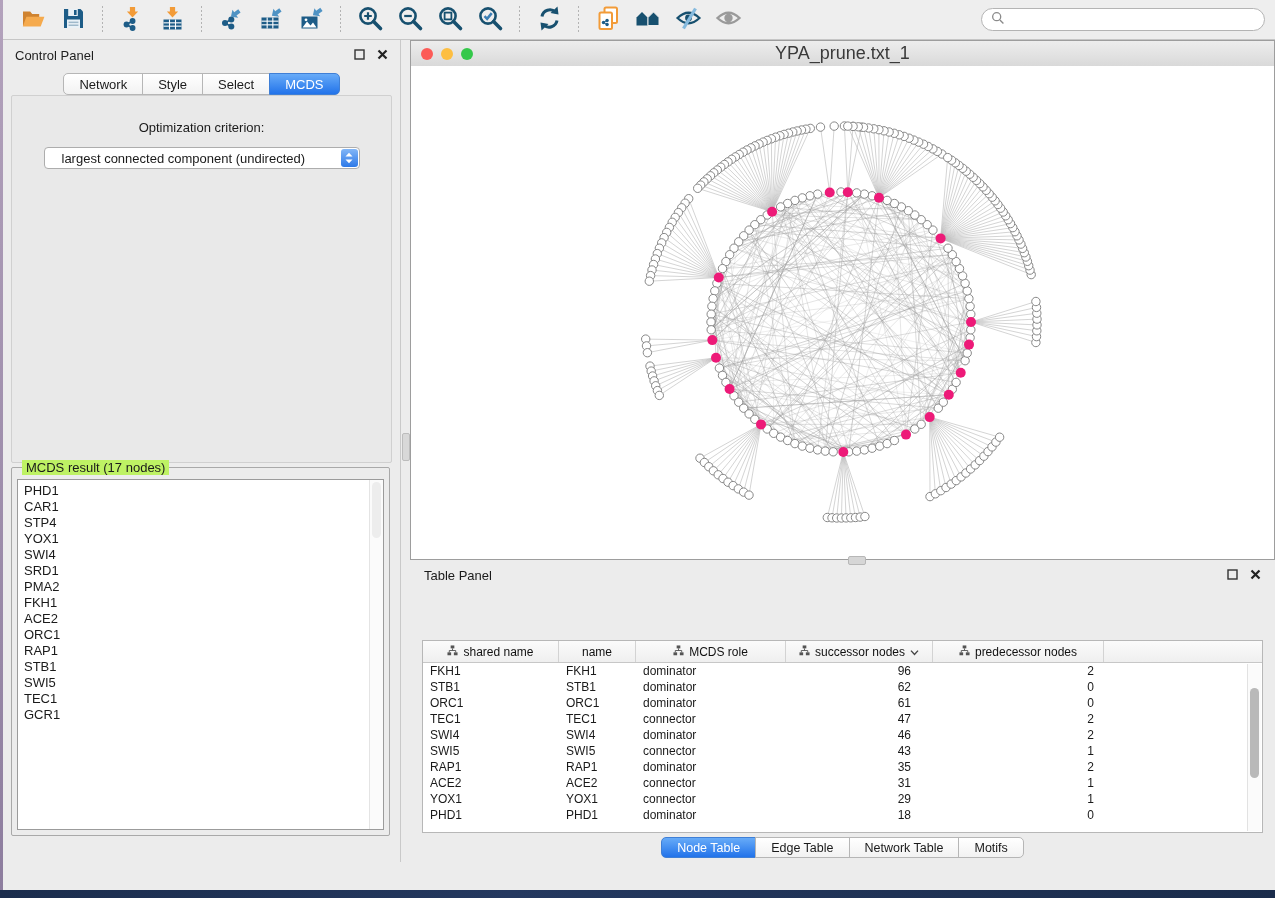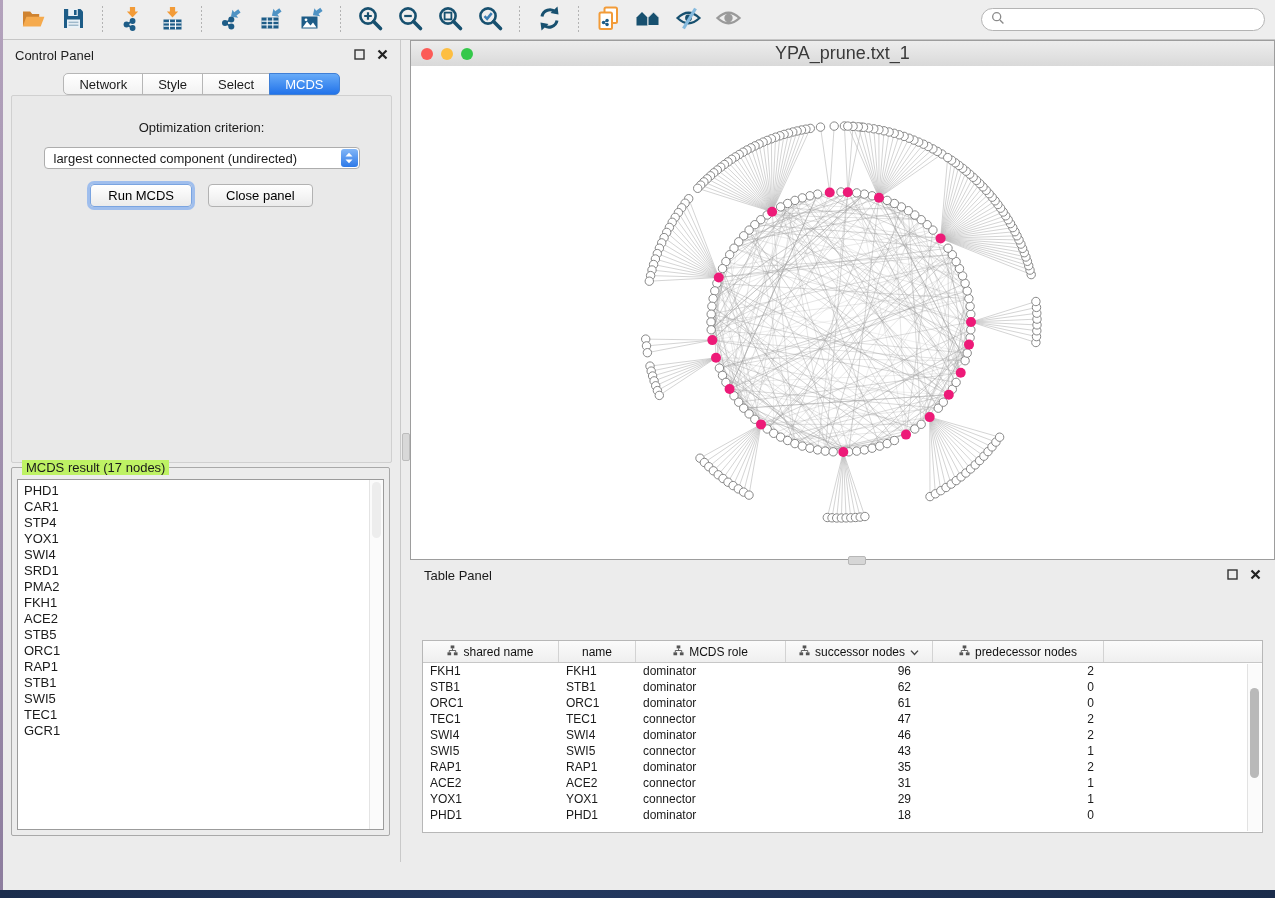--- a/index.html
+++ b/index.html
@@ -32,21 +32,21 @@
   .cp-tabs{position:absolute;left:0;right:0;top:33px;display:flex;justify-content:center;z-index:2;}
   .seg-btn{height:22px;padding:0 15px;font-size:13px;background:linear-gradient(#ffffff,#f2f2f2);border:1px solid #b6b6b6;
            margin-left:-1px;color:#1a1a1a;font-family:"Liberation Sans",sans-serif;}
   .seg-btn:first-child{border-radius:5px 0 0 5px;margin-left:0;}
   .seg-btn:last-child{border-radius:0 5px 5px 0;}
   .seg-btn.active{background:linear-gradient(#67abf8,#2273ea);color:#fff;border-color:#3f7fd6;}
   .cp-pane{position:absolute;left:8px;right:8px;top:55px;height:366px;background:#e9e9e9;border:1px solid #d0d0d0;border-radius:2px;}
   .criterion-label{text-align:center;margin-top:24px;font-size:13px;}
   .select-row{display:flex;justify-content:center;margin-top:12px;}
   .mac-select{width:316px;height:22px;background:#fff;border:1px solid #adadad;border-radius:4px;display:flex;align-items:center;
-              font-size:13px;padding-left:9px;position:relative;box-sizing:border-box;}
+              font-size:13px;padding-left:17px;position:relative;box-sizing:border-box;}
   .mac-select .stepper{position:absolute;right:1px;top:1px;bottom:1px;width:17px;border-radius:3px;
               background:linear-gradient(#82b6f7,#2d79e8);display:flex;flex-direction:column;align-items:center;justify-content:center;gap:2px;}
   .btn-row{display:flex;justify-content:center;gap:16px;margin-top:15px;}
   .mac-btn{height:23px;padding:0 17px;background:linear-gradient(#ffffff,#ebebeb);border:1px solid #b2b2b2;border-radius:4px;
            font-size:13px;font-family:"Liberation Sans",sans-serif;}
   .mac-btn.focused{box-shadow:0 0 0 3px rgba(110,162,240,.6);border-color:#7aa4e0;}
   .fieldset{position:absolute;left:8px;right:10px;top:427px;bottom:26px;border:1px solid #a9a9a9;border-radius:2px;}
   .fieldset .legend{position:absolute;top:-8px;left:10px;background:#bef264;padding:0 4px;font-size:13px;}
   .mcds-list{position:absolute;left:5px;right:5px;top:11px;bottom:5px;background:#fff;border:1px solid #9b9b9b;overflow:hidden;
              font-size:13px;line-height:16px;padding:3px 0 0 6px;box-sizing:border-box;}
@@ -316,38 +316,33 @@
               <span class="stepper">
                 <svg width="8" height="5" viewBox="0 0 8 5">
                     <path d="M0.5 4.5 L4 0.8 L7.5 4.5z" fill="#fff"></path>
                   </svg>
                 <svg width="8" height="5" viewBox="0 0 8 5">
                     <path d="M0.5 0.5 L4 4.2 L7.5 0.5z" fill="#fff"></path>
                   </svg>
               </span>
             </div>
           </div>
-          <div class="btn-row">
-            <button class="mac-btn focused">Run MCDS</button>
-            <button class="mac-btn">Close panel</button>
-          </div>
         </div>
         <div class="fieldset">
           <span class="legend">MCDS result (17 nodes)</span>
           <div class="mcds-list" id="mcds-list">
               <div class="row">PHD1</div>
               <div class="row">CAR1</div>
               <div class="row">STP4</div>
               <div class="row">YOX1</div>
               <div class="row">SWI4</div>
               <div class="row">SRD1</div>
               <div class="row">PMA2</div>
               <div class="row">FKH1</div>
               <div class="row">ACE2</div>
-              <div class="row">STB5</div>
               <div class="row">ORC1</div>
               <div class="row">RAP1</div>
               <div class="row">STB1</div>
               <div class="row">SWI5</div>
               <div class="row">TEC1</div>
               <div class="row">GCR1</div>
             </div>
           <div class="list-scroll">
               <div class="thumb"></div>
             </div>
@@ -1254,20 +1249,26 @@
                   <div class="td" style="width: 77px;">PHD1</div>
                   <div class="td" style="width: 150px;">dominator</div>
                   <div class="td num" style="width: 147px; padding-right: 22px;">18</div>
                   <div class="td num" style="width: 171px; padding-right: 10px;">0</div>
                 </div>
               </div>
             <div class="tp-scroll">
                 <div class="thumb"></div>
               </div>
           </div>
+          <div class="tp-tabs" id="tp-tabs">
+              <button class="seg-btn active">Node Table</button>
+              <button class="seg-btn">Edge Table</button>
+              <button class="seg-btn">Network Table</button>
+              <button class="seg-btn">Motifs</button>
+            </div>
         </div>
 
       </div>
     </div>
 
 
   </div>
 </div>
 
 </body></html>

